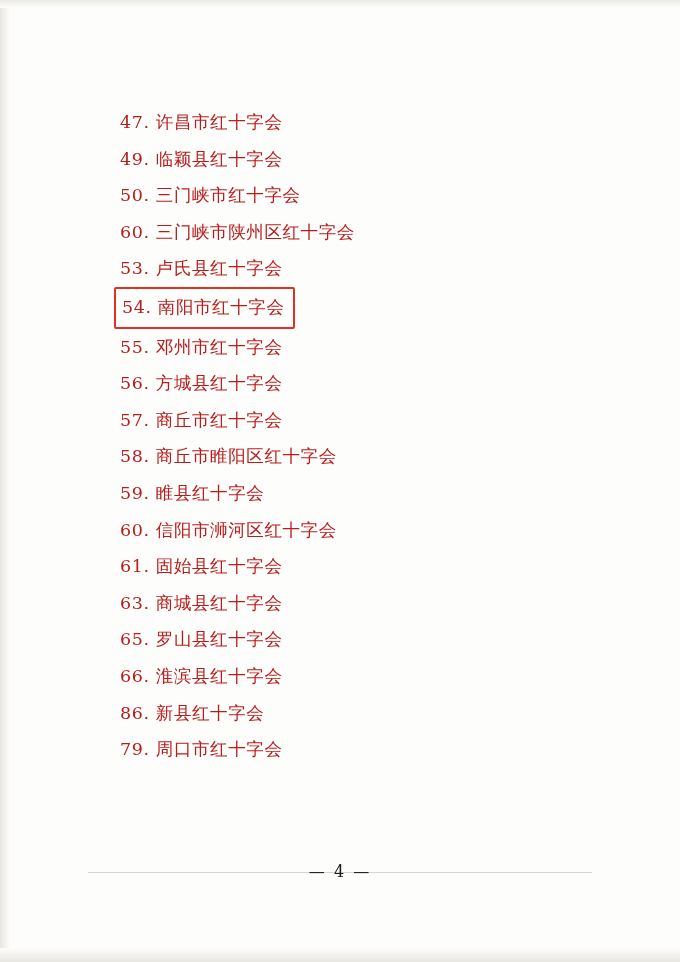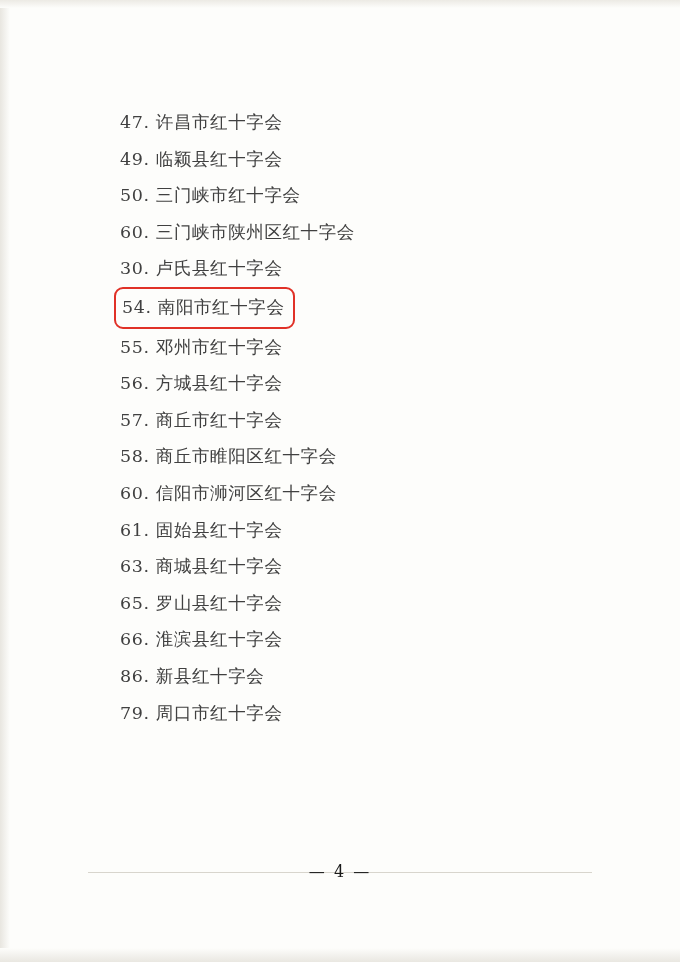--- a/index.html
+++ b/index.html
@@ -49,38 +49,38 @@
     list-style: none;
     margin: 0;
     padding: 0;
   }
   .list-item {
     position: relative;
     margin: 0 0 0 118px;
     padding: 1px 0 1px 2px;
     font-size: 17.5px;
     line-height: 34.6px;
-    color: #404040;
+    color: #b91c1c;
     letter-spacing: 0.6px;
     white-space: nowrap;
     display: block;
     width: 420px;
   }
   .list-item.highlighted {
     display: inline-block;
     width: auto;
   }
   .hl-wrap {
     margin-left: 118px;
     display: block;
   }
   .hl-box {
     display: inline-block;
     border: 2.2px solid #e03127;
-    border-radius: 9px;
+    border-radius: 2px;
     padding: 0px 8px 1px 4px;
     margin-left: -4px;
   }
   .hl-box .list-item {
     margin-left: 0;
     width: auto;
     display: inline-block;
   }
   .footer {
     position: absolute;
@@ -108,26 +108,27 @@
   <div class="scan-edge-left"></div>
   <div class="scan-edge-top"></div>
   <div class="scan-edge-bottom"></div>
 
   <div class="content">
     <div class="list" id="item-list">
         <div class="list-item">47. 许昌市红十字会</div>
         <div class="list-item">49. 临颖县红十字会</div>
         <div class="list-item">50. 三门峡市红十字会</div>
         <div class="list-item">60. 三门峡市陕州区红十字会</div>
-        <div class="list-item">30. 卢氏县红十字会</div>
+        <div class="list-item">53. 卢氏县红十字会</div>
         <div class="hl-wrap"><span class="hl-box" style="border-color: rgb(224, 49, 39);"><span class="list-item highlighted">54. 南阳市红十字会</span></span></div>
         <div class="list-item">55. 邓州市红十字会</div>
         <div class="list-item">56. 方城县红十字会</div>
         <div class="list-item">57. 商丘市红十字会</div>
         <div class="list-item">58. 商丘市睢阳区红十字会</div>
+        <div class="list-item">59. 睢县红十字会</div>
         <div class="list-item">60. 信阳市浉河区红十字会</div>
         <div class="list-item">61. 固始县红十字会</div>
         <div class="list-item">63. 商城县红十字会</div>
         <div class="list-item">65. 罗山县红十字会</div>
         <div class="list-item">66. 淮滨县红十字会</div>
         <div class="list-item">86. 新县红十字会</div>
         <div class="list-item">79. 周口市红十字会</div>
       </div>
   </div>
 

